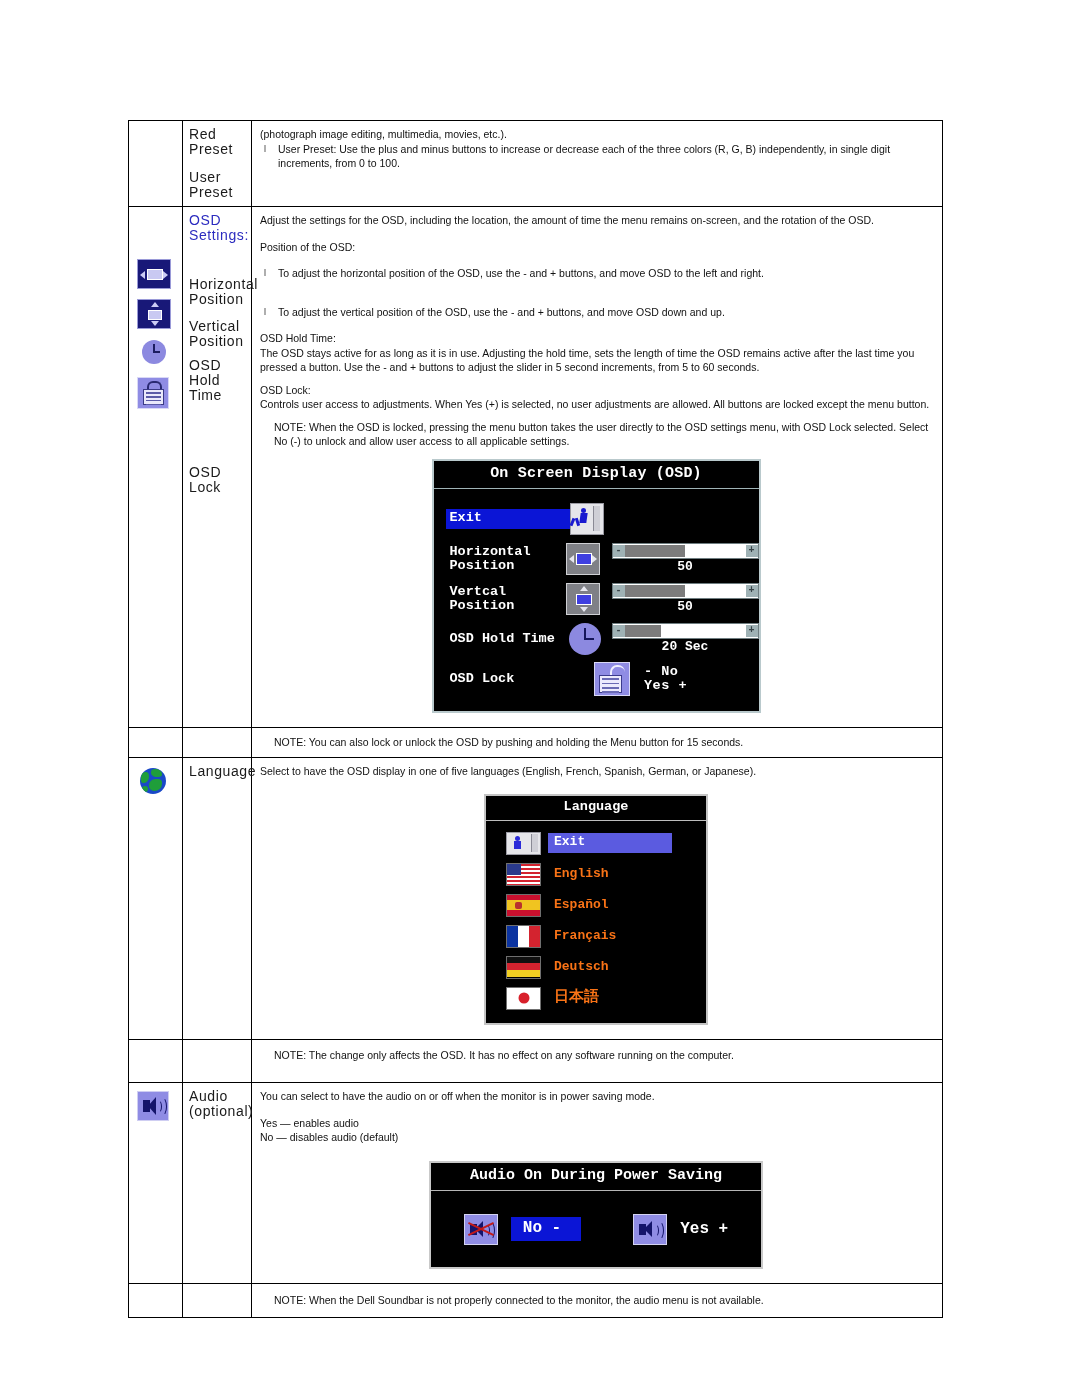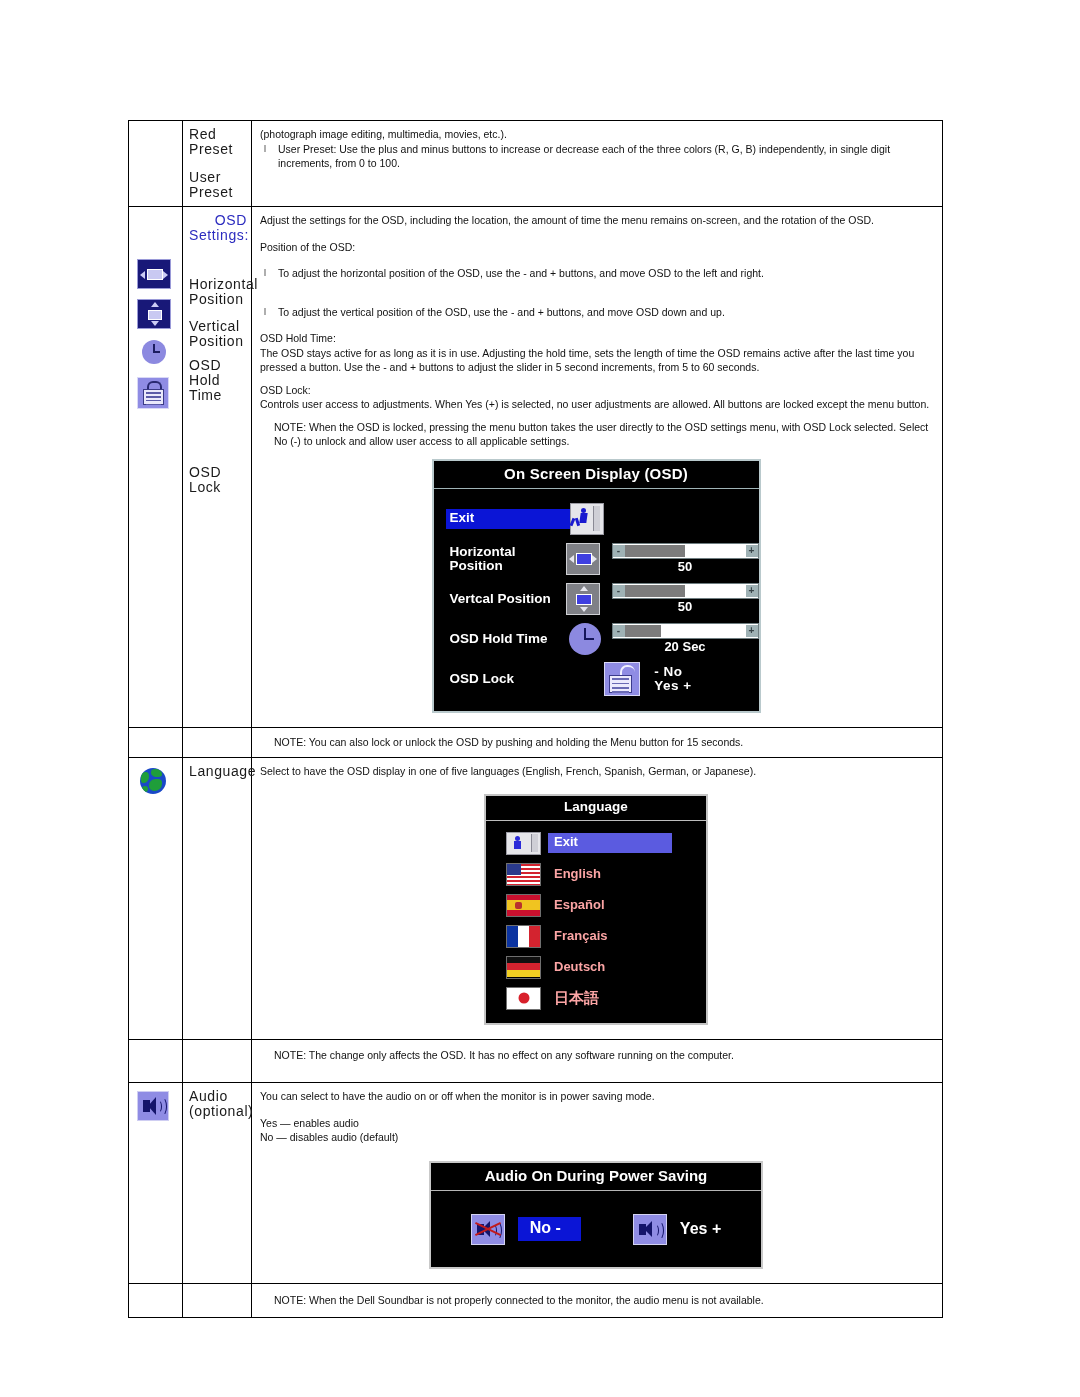--- a/index.html
+++ b/index.html
@@ -26,21 +26,21 @@
     padding:0;
   }
   .c-icon{width:53px;}
   .c-name{width:68px;}
   .c-body{width:auto;}
 
   .iconcell{padding:8px 0 0 8px;}
   .namecell{padding:6px 4px 6px 6px;font-size:14px;letter-spacing:.6px;line-height:15px;color:#1a1a1a;}
   .bodycell{padding:6px 10px 8px 8px;font-size:10.5px;line-height:14.5px;color:#111;}
 
-  .blue{color:#2b2bbf;text-align:right;}
+  .blue{color:#2b2bbf;}
   .pname{margin:0 0 13px 0;}
   .pname2{margin:0;}
   .namesp{height:34px;}
 
   p{margin:0;}
   .gap{height:12px;}
   .gap-s{height:8px;}
 
   ul.bul{list-style:none;margin:0;padding:0;}
   ul.bul li{position:relative;padding-left:18px;margin:0 0 0 0;}
@@ -152,21 +152,21 @@
   .sldwrap{display:flex;flex-direction:column;align-items:center;}
 
   .noyes{font-size:13.5px;letter-spacing:.5px;}
   .noyes .sp{display:inline-block;width:44px;}
 
   
   .langshot{width:220px;background:#000;border:2px solid #c4c4c4;margin:0 auto;}
   .langshot .t{text-align:center;color:#fff;font-size:13.5px;font-weight:bold;padding:4px 0 5px 0;border-bottom:1px solid #bdbdbd;}
   .langrow{display:flex;align-items:center;height:31px;padding-left:20px;}
   .flag{width:33px;height:21px;margin-right:13px;flex:0 0 auto;border:1px solid #6f6f6f;position:relative;overflow:hidden;}
-  .langtxt{color:#fca5a5;font-size:13px;font-weight:bold;}
+  .langtxt{color:#f97316;font-size:13px;font-weight:bold;}
   .langtxt.hl{background:#5b5be0;color:#fff;padding:2px 0 3px 6px;width:118px;margin-left:-6px;}
   .langtxt.jp{font-size:15px;}
 
   .f-us{background:#fff;}
   .f-us .stripes{position:absolute;inset:0;background:repeating-linear-gradient(to bottom,#d3232f 0 2px,#fff 2px 4px);}
   .f-us .canton{position:absolute;left:0;top:0;width:14px;height:11px;background:#2a3a8c;}
   .f-es{background:#f0c420;}
   .f-es .topb,.f-es .botb{position:absolute;left:0;width:100%;height:5.5px;background:#c8102e;}
   .f-es .topb{top:0;} .f-es .botb{bottom:0;}
   .f-es .crest{position:absolute;left:8px;top:7px;width:7px;height:7px;border-radius:2px;background:#b8312f;}
@@ -191,21 +191,21 @@
   .audic .cone{position:absolute;left:5px;top:9px;width:7px;height:11px;background:#14146a;}
   .audic .tri{position:absolute;left:10px;top:6px;width:0;height:0;border-top:8px solid transparent;border-bottom:8px solid transparent;border-right:8px solid #14146a;}
   .audic .w1{position:absolute;left:18px;top:9px;width:5px;height:11px;border:1.6px solid #14146a;border-left-color:transparent;border-top-color:transparent;border-bottom-color:transparent;border-radius:50%;}
   .audic .w2{position:absolute;left:20px;top:6px;width:8px;height:17px;border:1.6px solid #14146a;border-left-color:transparent;border-top-color:transparent;border-bottom-color:transparent;border-radius:50%;}
   .audic .x1,.audic .x2{position:absolute;left:2px;top:13px;width:28px;height:2.2px;background:#c21a1a;}
   .audic .x1{transform:rotate(26deg);} .audic .x2{transform:rotate(-26deg);}
   .audlbl{color:#fff;font-weight:bold;font-size:16px;margin-left:13px;text-align:right;}
   .audlbl.hl{background:#0b15d6;padding:4px 20px 5px 12px;}
   .audgap{width:52px;}
 
-  .shotwrap{padding:10px 0 6px 0;}
+  .shotwrap{padding:10px 0 6px 0;font-family:Liberation Mono, monospace;}
 </style>
 </head>
 <body>
 
 <div class="page">
 
 <table class="doc">
 
   <tbody>
         <tr>

